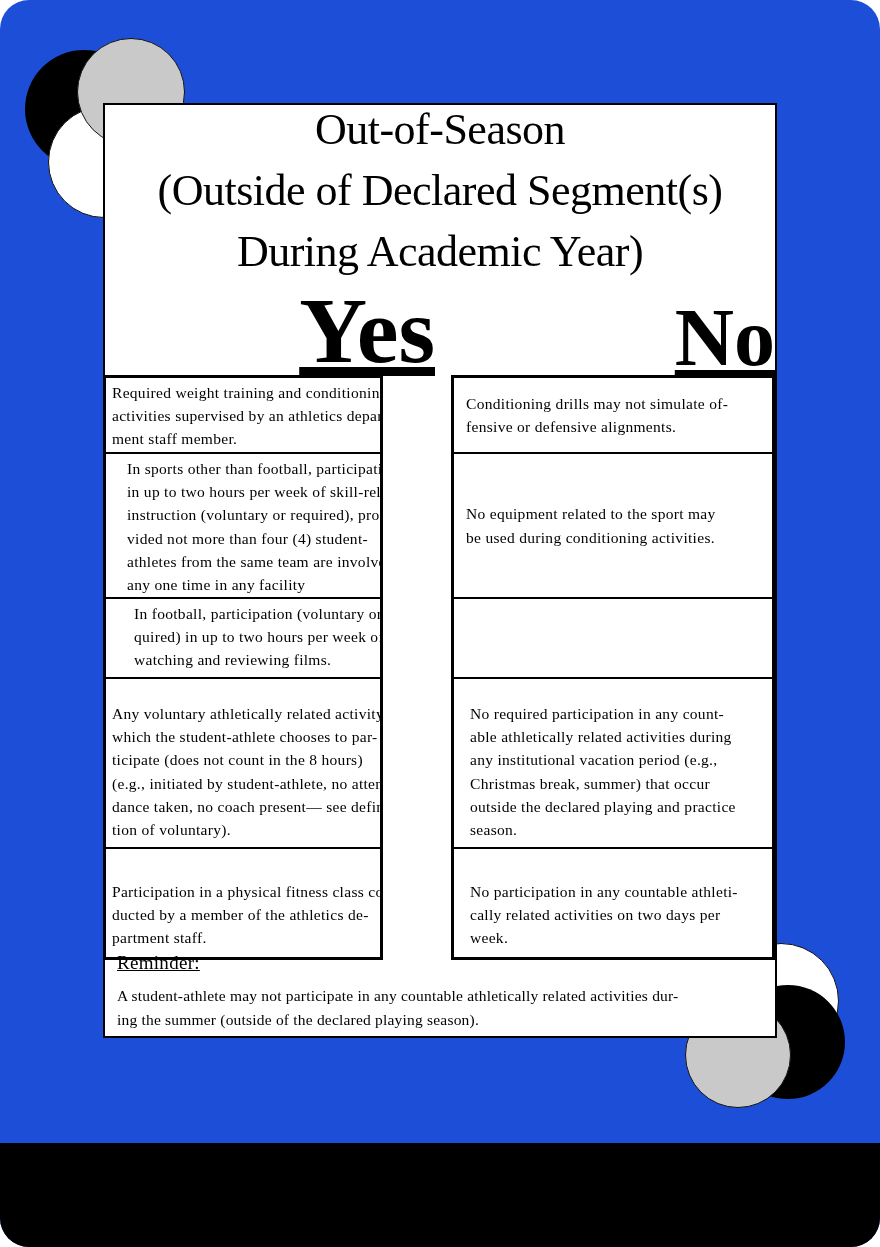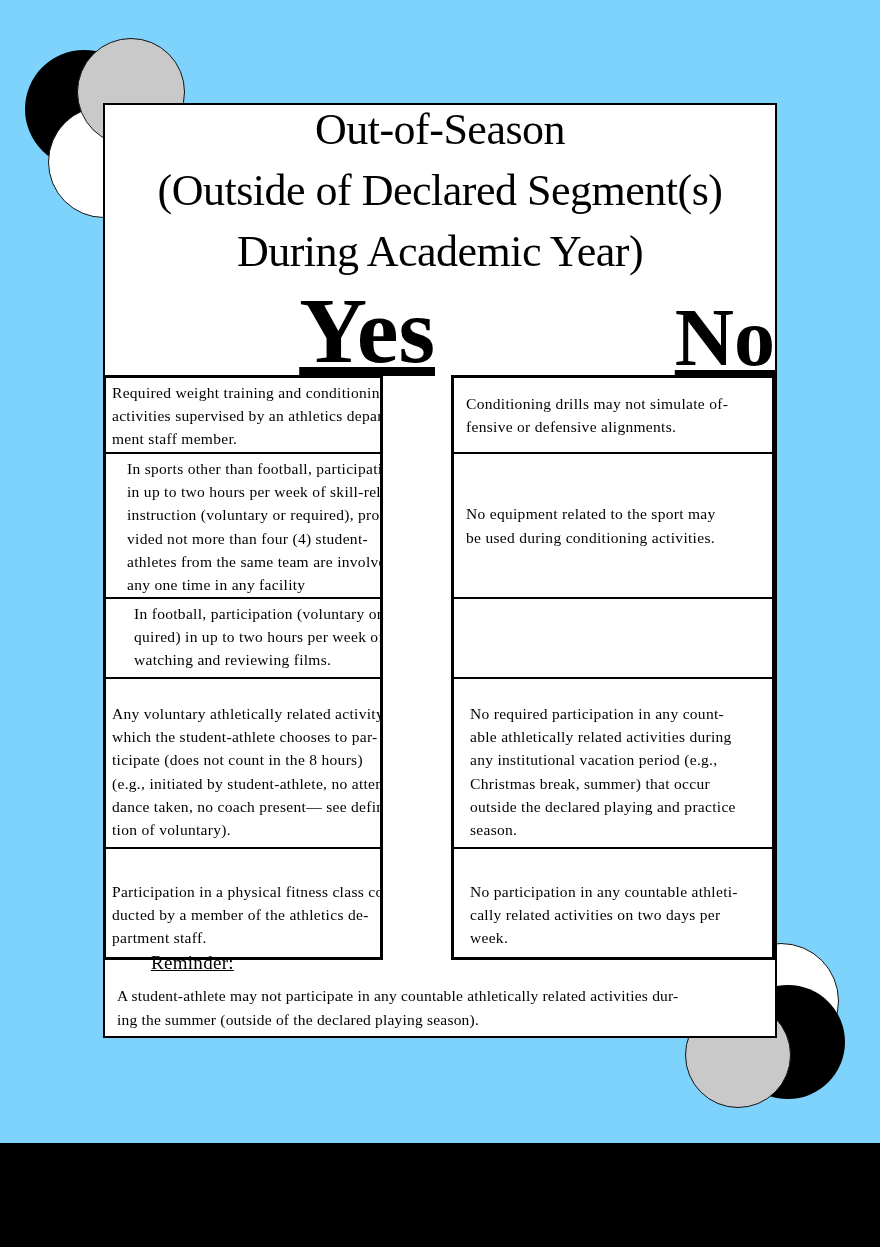--- a/index.html
+++ b/index.html
@@ -1,17 +1,17 @@
 <!DOCTYPE html>
 <html><head>
 <meta charset="utf-8">
 <style>
   html,body{margin:0;padding:0;background:#ffffff;}
-  .canvas{position:relative;width:880px;height:1247px;background:#7dd3fc;overflow:hidden;
-          font-family:"Liberation Serif", serif;color:#000;}
+  .canvas{position:relative;width:880px;height:1247px;background:#1d4ed8;overflow:hidden;
+          font-family:"Liberation Serif", serif;color:#000;border-radius:29px;}
 
   
   .circle{position:absolute;border-radius:50%;}
   .tl-black{left:25px;top:50px;width:118px;height:118px;background:#000;z-index:11;}
   .tl-white{left:48px;top:106px;width:110px;height:110px;background:#fff;border:1.5px solid #111;z-index:12;}
   .tl-gray {left:77px;top:38px;width:106px;height:106px;background:#c9c9c9;border:1.5px solid #111;z-index:13;}
   .br-white{left:723px;top:943px;width:114px;height:114px;background:#fff;border:1.5px solid #111;z-index:11;}
   .br-black{left:731px;top:985px;width:114px;height:114px;background:#000;z-index:12;}
   .br-gray {left:685px;top:1002px;width:104px;height:104px;background:#c9c9c9;border:1.5px solid #111;z-index:13;}
 
@@ -32,21 +32,21 @@
   .table-no{left:346px;width:324px;}
   .cell{box-sizing:border-box;border-bottom:2.5px solid #000;
         font-size:15.5px;line-height:23.2px;letter-spacing:0.3px;
         white-space:pre;overflow:hidden;padding:3px 2px 0 6px;}
   .cell:last-child{border-bottom:none;margin-top:28px;}
   .r1{height:76px;}.r2{height:145px;padding-left:21px;}.r3{height:80px;padding-left:28px;}.r4{height:150px;margin-top:20px;}.r5{height:80px;}
   .table-no .cell{padding-left:16px;}
   .cell.center{display:flex;align-items:center;padding-top:0;padding-left:12px;}
 
   .reminder{position:absolute;left:12px;top:845px;right:6px;}
-  .rem-head{font-size:19px;line-height:26px;text-decoration:underline;letter-spacing:0.3px;margin-left:34px;}
+  .rem-head{font-size:19px;line-height:26px;text-decoration:underline;letter-spacing:0.3px;}
   .rem-text{margin-top:8px;font-size:15.5px;line-height:23.5px;letter-spacing:0.2px;white-space:pre;}
 
   .band{position:absolute;left:0;top:1143px;width:880px;height:104px;background:#000;z-index:5;}
 </style>
 </head>
 <body>
 
 <div class="canvas">
 
   <div class="circle tl-black"></div>

